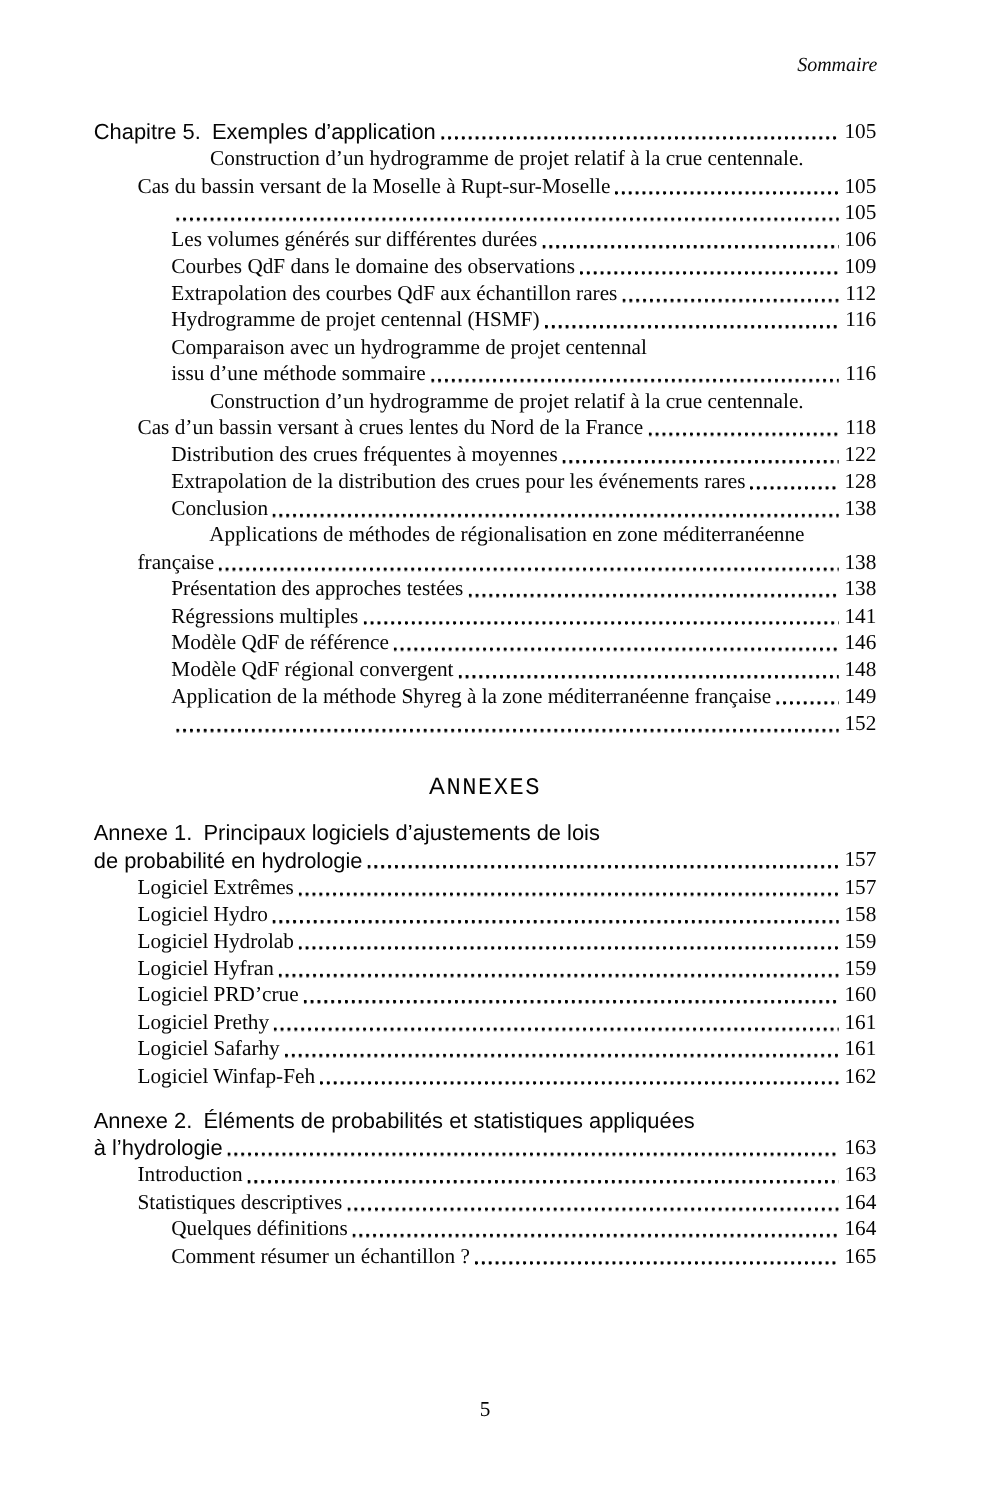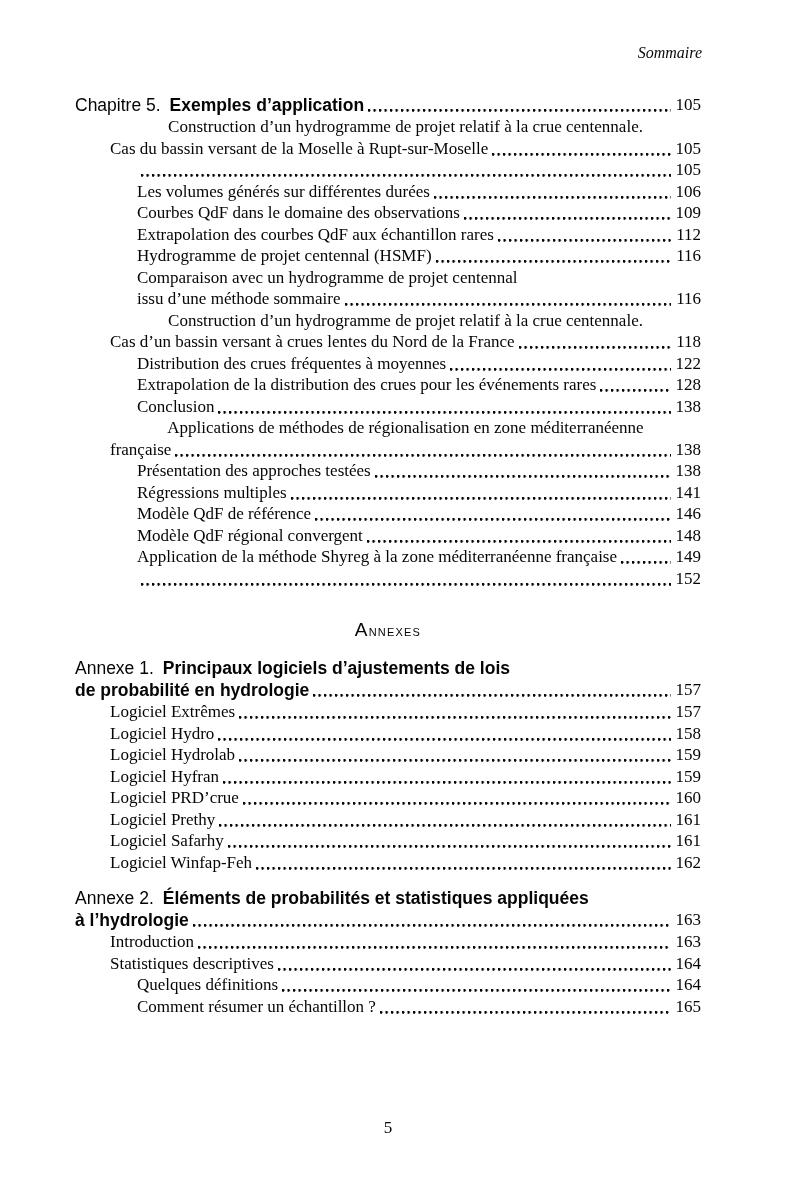--- a/index.html
+++ b/index.html
@@ -33,21 +33,21 @@
   }
   
   .h-line {
     display: flex;
     font-family: "Liberation Sans", sans-serif;
     font-size: 17.5px;
     line-height: 22px;
     white-space: nowrap;
   }
   .h-prefix { font-weight: 400; margin-right: 9px; }
-  .h-title  { font-weight: 700; }
+  .h-title  { font-weight: 400; }
   
   .entry-line { display: flex; white-space: nowrap; }
   .indent-1 { padding-left: 35px; justify-content: center; }
   .indent-2 { padding-left: 62px; }
   .leader {
     flex: 1 1 auto;
     min-width: 10px;
     margin: 0 4px 0 4px;
     background-image: radial-gradient(circle at 1.1px 1.1px, #000 1.05px, rgba(0,0,0,0) 1.5px);
     background-size: 5.5px 2.6px;
@@ -65,21 +65,21 @@
   }
   .annexes-divider {
     margin: 30px 0 10px 0;
     text-align: center;
     font-family: "Liberation Sans", sans-serif;
     font-size: 19px;
     line-height: 22px;
     letter-spacing: 1.2px;
     color: #050505;
   }
-  .annexes-divider .sc-rest { font-size: 11px; }
+  .annexes-divider .sc-rest { font-size: 19px; font-family: Liberation Mono, monospace; }
   .section.annex { margin-top: 14px; }
   .footer-num {
     position: absolute;
     left: 75px;
     top: 1117px;
     width: 626px;
     text-align: center;
     font-family: "Liberation Serif", serif;
     font-size: 17px;
     line-height: 22px;

